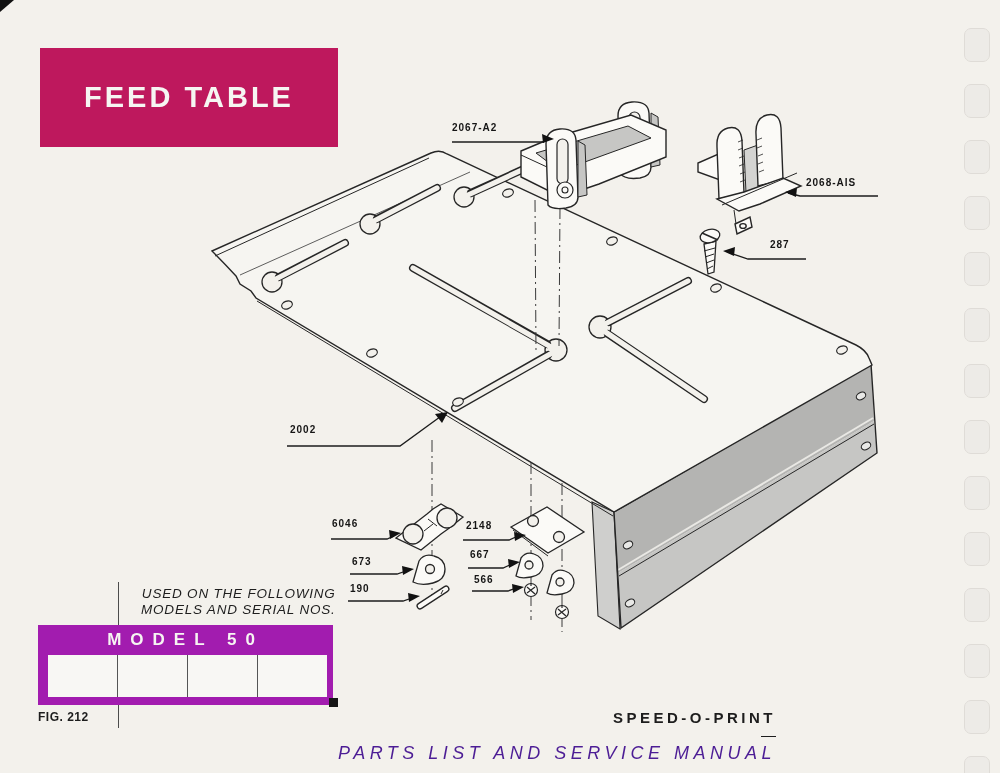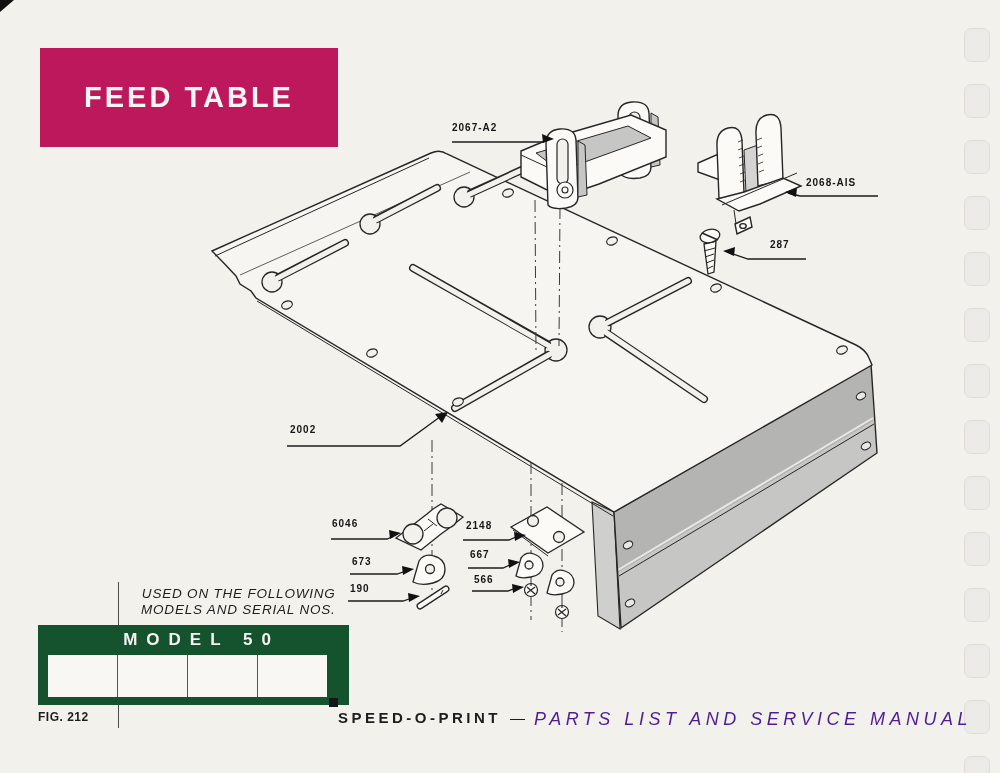--- a/index.html
+++ b/index.html
@@ -6,28 +6,28 @@
   .page{position:relative;width:1000px;height:773px;background:#f3f1ec;overflow:hidden;
         font-family:"Liberation Sans",sans-serif;color:#1d1d1d;}
   .drawing{position:absolute;left:0;top:0;z-index:3;}
   .plabel{position:absolute;z-index:6;font-weight:bold;font-size:10px;letter-spacing:1px;color:#151515;white-space:nowrap;}
   .header-box{position:absolute;left:40px;top:48px;width:298px;height:99px;background:#be185d;z-index:5;
               display:flex;align-items:center;justify-content:center;}
   .header-box span{color:#f6f5f2;font-weight:bold;font-size:29px;letter-spacing:3px;white-space:nowrap;}
   .usage-note{position:absolute;left:141px;top:586px;z-index:6;font-style:italic;font-size:13.5px;
               letter-spacing:0.8px;line-height:16px;color:#1e1e1e;white-space:nowrap;text-align:right;}
   .vline{position:absolute;left:118px;top:582px;width:1px;height:146px;background:#4c4c4c;z-index:4;}
-  .model-box{position:absolute;left:38px;top:625px;width:295px;height:80px;background:#14532d;z-index:5;padding-left:16px;}
+  .model-box{position:absolute;left:38px;top:625px;width:295px;height:80px;background:#a21caf;z-index:5;}
   .model-title{height:30px;display:flex;align-items:center;justify-content:center;
                color:#f6f5f2;font-weight:bold;font-size:17px;letter-spacing:9px;white-space:nowrap;}
   .model-cells{position:absolute;left:10px;top:30px;width:279px;height:42px;background:#f8f7f4;display:flex;}
   .model-cells .cell{flex:1;border-right:1px solid #555;}
   .model-cells .cell:last-child{border-right:none;}
   .fig-label{position:absolute;left:38px;top:710px;z-index:6;font-weight:bold;font-size:12px;letter-spacing:0.5px;}
-  .footer{position:absolute;left:338px;top:709px;z-index:6;display:flex;align-items:flex-start;gap:9px;white-space:nowrap;}
+  .footer{position:absolute;left:338px;top:709px;z-index:6;display:flex;align-items:flex-end;white-space:nowrap;flex-direction:column;}
   .footer .brand{font-weight:bold;font-size:15px;letter-spacing:3.5px;}
   .footer .sep{font-size:15px;}
   .footer .subtitle{font-style:italic;font-size:18px;letter-spacing:4.5px;color:#4c1d95;}
   .chip{position:absolute;left:329px;top:698px;width:9px;height:9px;background:#161616;z-index:6;}
   .corner-mark{position:absolute;left:0;top:0;width:0;height:0;z-index:6;
                border-top:12px solid #111;border-right:14px solid transparent;}
   .perf{position:absolute;width:24px;height:32px;left:964px;border:1px solid #dcd9d4;
         background:#edebe7;border-radius:7px;z-index:2;opacity:.85;}
 </style>
 </head>

